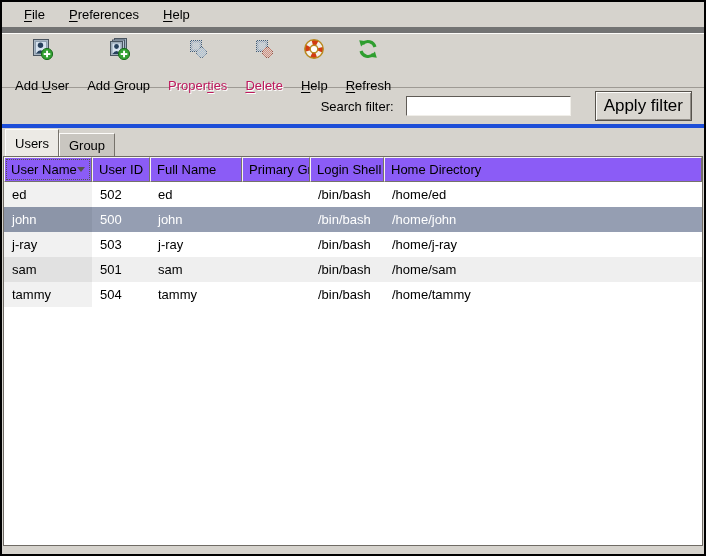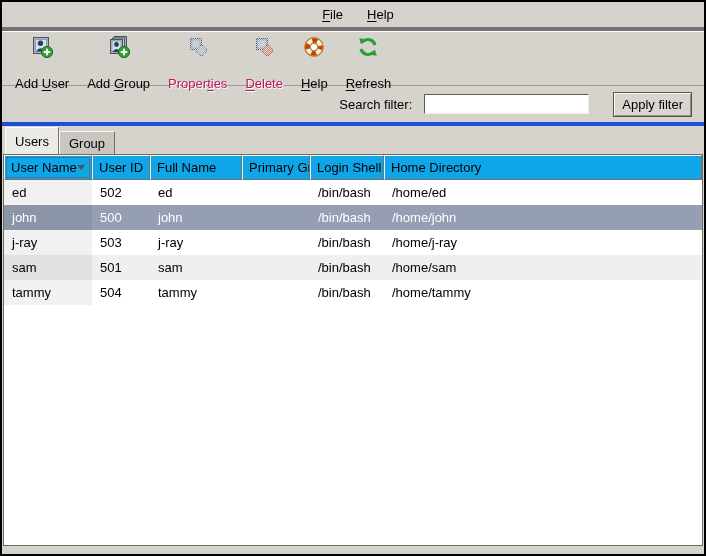--- a/index.html
+++ b/index.html
@@ -5,52 +5,52 @@
   html,body{margin:0;padding:0;}
   body{width:706px;height:556px;overflow:hidden;}
   .window{
     width:706px;height:556px;box-sizing:border-box;
     border:2px solid #000;background:#d6d3cd;
     font-family:"Liberation Sans",sans-serif;font-size:13px;color:#000;
     display:flex;flex-direction:column;
   }
   
   .menubar{height:25px;flex:0 0 auto;display:flex;align-items:center;
-    padding-left:10px;border-bottom:4px solid #737373;justify-content:center;}
+    padding-left:10px;border-bottom:6px solid #737373;}
   .menu-item{padding:3px 12px;cursor:default;white-space:nowrap;}
   .mn{ text-decoration:underline; text-underline-offset:2px;}
   
   .toolbar{height:51px;flex:0 0 auto;display:flex;align-items:flex-start;
     padding:2px 0 0 4px;border-top:1px solid #fdfcfa;border-bottom:1px solid #9e9a94;}
   .tbtn{display:flex;flex-direction:column;align-items:center;
     padding:1px 9px;gap:16px;cursor:default;}
   .tbtn svg{width:24px;height:24px;display:block;}
   .tlabel{white-space:nowrap;line-height:17px;}
   .tbtn.disabled .tlabel{color:#be185d;text-shadow:1px 1px 0 #fff;}
   
   .filterbar{height:36px;flex:0 0 auto;display:flex;align-items:center;
     justify-content:flex-end;border-bottom:4px solid #1d4ed8;}
   .filter-label{margin-right:12px;}
   .filter-input{width:165px;height:20px;box-sizing:border-box;background:#fff;
     border:1px solid;border-color:#5f5b56 #f0eee9 #f0eee9 #5f5b56;
     font-family:"Liberation Sans",sans-serif;font-size:13px;padding:0 3px;outline:none;}
   .apply-btn{margin-left:24px;margin-right:12px;background:#d9d6d0;
     border:1px solid #56524c;box-shadow:inset 1px 1px 0 #fdfcfa,inset -1px -1px 0 #928e88;
-    font-family:"Liberation Sans",sans-serif;font-size:13px;padding:4px 8px;cursor:default;}
+    font-family:"Liberation Sans",sans-serif;font-size:17px;padding:4px 8px;cursor:default;}
   
   .tabstrip{height:28px;flex:0 0 auto;display:flex;align-items:flex-end;padding-left:3px;}
   .tab{box-sizing:border-box;padding:4px 9px 3px;background:#c9c6c0;cursor:default;
     border:1px solid;border-color:#fdfcfa #76726b #76726b #fdfcfa;border-bottom:none;
     height:23px;white-space:nowrap;}
   .tab.active{background:#eceae5;height:27px;padding-top:6px;position:relative;z-index:2;}
   
   .tablewrap{flex:1 1 auto;margin:0 1px;background:#fff;overflow:hidden;
     border:1px solid #6f6b65;display:flex;flex-direction:column;}
   .thead,.trow{display:grid;grid-template-columns:88px 58px 92px 68px 74px 1fr;flex:0 0 auto;}
-  .hcell{box-sizing:border-box;height:25px;background:#0ea5e9;
+  .hcell{box-sizing:border-box;height:25px;background:#8b5cf6;
     border-top:1px solid #f7f5f1;border-left:1px solid #f7f5f1;
     border-right:1px solid #76726b;border-bottom:1px solid #76726b;
     padding:0 6px;display:flex;align-items:center;white-space:nowrap;overflow:hidden;cursor:default;}
   .hcell.sorted{outline:1px dotted #57534e;outline-offset:-3px;}
   .sort-arrow{margin-left:auto;width:0;height:0;border-left:4px solid transparent;
     border-right:4px solid transparent;border-top:5px solid #57534e;}
   .tbody{flex:1 1 auto;background:#fff;}
   .trow{cursor:default;}
   .trow.alt{background:#efefef;}
   .trow.sel{background:#959EB2;color:#fff;}
@@ -59,20 +59,21 @@
   .tcell.c0{background:rgba(0,0,0,0.055);}
   .bottompad{height:8px;flex:0 0 auto;}
 </style>
 </head>
 <body>
 
 <div class="window">
 
   <div class="menubar">
     <div class="menu-item"><span class="mn">F</span><span>ile</span></div>
+    <div class="menu-item"><span class="mn">P</span><span>references</span></div>
     <div class="menu-item"><span class="mn">H</span><span>elp</span></div>
   </div>
 
   <div class="toolbar">
 
     <div class="tbtn">
       <span>
         <svg viewBox="0 0 24 24">
           <rect x="3.5" y="2.5" width="15" height="16" fill="#aab6c2" stroke="#4a5560"></rect>
           <rect x="5.5" y="4.5" width="11" height="12" fill="#d7e2ee" stroke="#8fa0b0"></rect>

